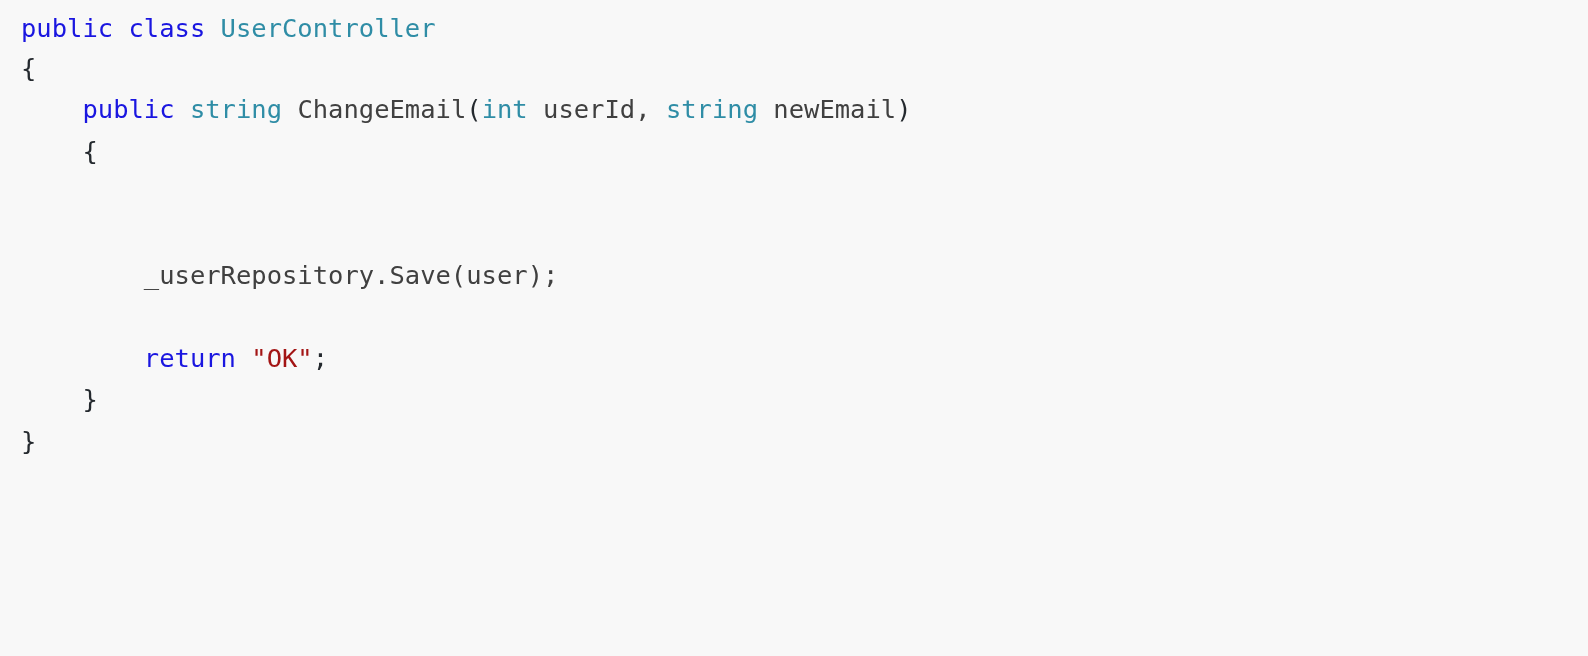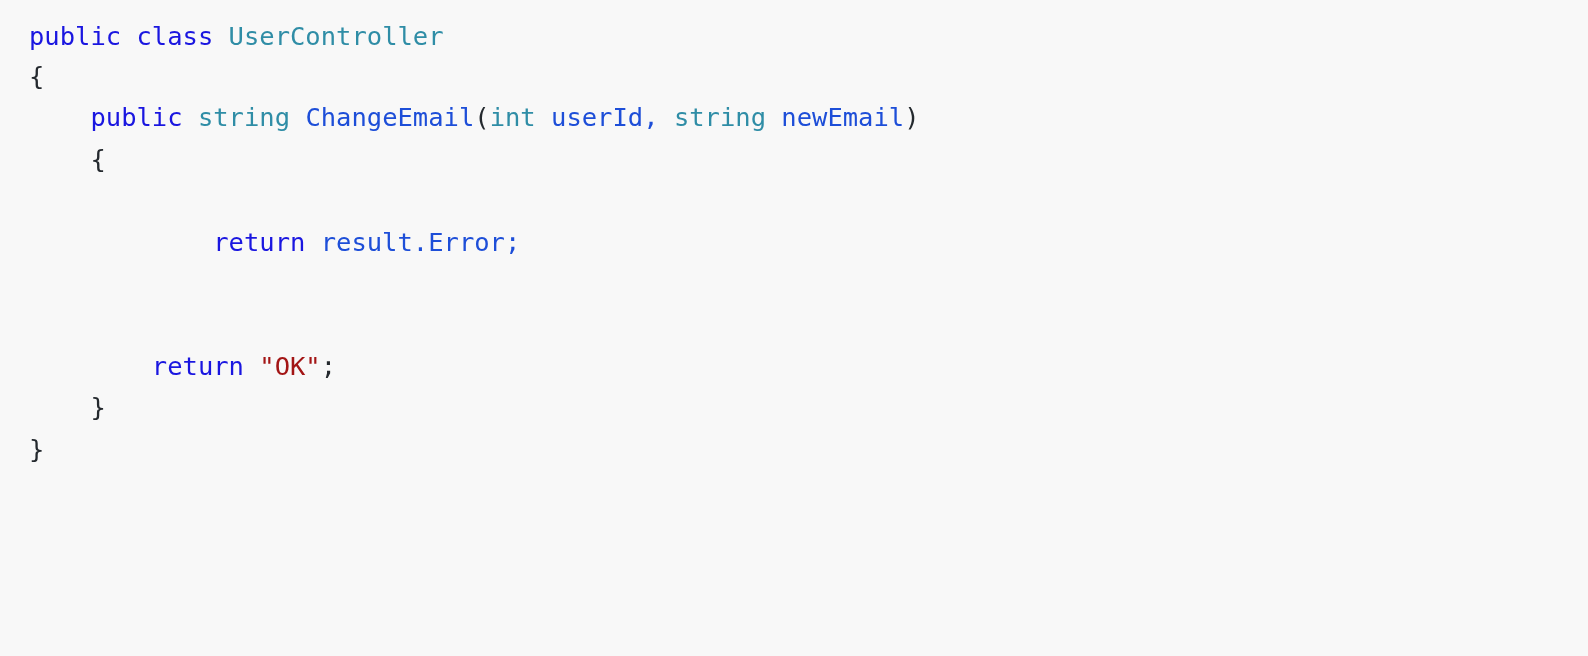--- a/index.html
+++ b/index.html
@@ -12,21 +12,21 @@
     height: 656px;
     background: #f8f8f8;
     font-family: "DejaVu Sans Mono", "Liberation Mono", monospace;
     overflow: hidden;
   }
   #code-block {
     position: relative;
     width: 1588px;
     height: 656px;
     background: #f8f8f8;
-    padding: 12px;
+    padding: 4px;
     box-sizing: border-box;
   }
   .code-line {
     position: relative;
     height: 41.4px;
     line-height: 41.4px;
     font-size: 25.5px;
     letter-spacing: 0px;
     white-space: pre;
     padding-left: 17px;
@@ -36,35 +36,35 @@
   .code-line:first-child {
     height: 44px;
     line-height: 48px;
   }
   .tok {
     white-space: pre;
     font-family: "DejaVu Sans Mono", "Liberation Mono", monospace;
   }
   .tok-keyword   { color: #1a16e0; }
   .tok-type      { color: #2f8da6; }
-  .tok-plain     { color: #1d4ed8; }
+  .tok-plain     { color: #404040; }
   .tok-string    { color: #a31515; }
   .tok-punct     { color: #24292e; }
   .blank-line    { height: 41.4px; }
 </style>
 </head>
 <body>
 
 <div id="code-block">
   <div id="code-lines">
       <div class="code-line"><span class="tok tok-keyword">public</span><span class="tok tok-plain"> </span><span class="tok tok-keyword">class</span><span class="tok tok-plain"> </span><span class="tok tok-type">UserController</span></div>
       <div class="code-line"><span class="tok tok-punct">{</span></div>
       <div class="code-line"><span class="tok tok-plain">    </span><span class="tok tok-keyword">public</span><span class="tok tok-plain"> </span><span class="tok tok-type">string</span><span class="tok tok-plain"> </span><span class="tok tok-plain">ChangeEmail</span><span class="tok tok-punct">(</span><span class="tok tok-type">int</span><span class="tok tok-plain"> userId, </span><span class="tok tok-type">string</span><span class="tok tok-plain"> newEmail</span><span class="tok tok-punct">)</span></div>
       <div class="code-line"><span class="tok tok-plain">    </span><span class="tok tok-punct">{</span></div>
       <div class="code-line blank-line">&nbsp;</div>
-      <div class="code-line"><span class="tok tok-plain">            </span><span class="tok tok-keyword">return</span><span class="tok tok-plain"> result.Error;</span></div>
       <div class="code-line blank-line">&nbsp;</div>
+      <div class="code-line"><span class="tok tok-plain">        _userRepository.Save(user);</span></div>
       <div class="code-line blank-line">&nbsp;</div>
       <div class="code-line"><span class="tok tok-plain">        </span><span class="tok tok-keyword">return</span><span class="tok tok-plain"> </span><span class="tok tok-string">"OK"</span><span class="tok tok-punct">;</span></div>
       <div class="code-line"><span class="tok tok-plain">    </span><span class="tok tok-punct">}</span></div>
       <div class="code-line"><span class="tok tok-punct">}</span></div>
     </div>
 </div>
 
 </body></html>

